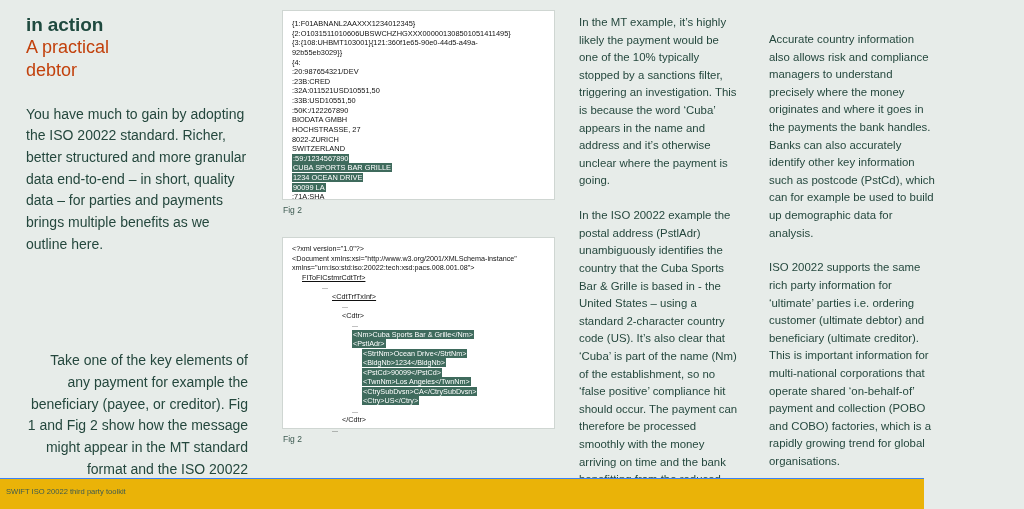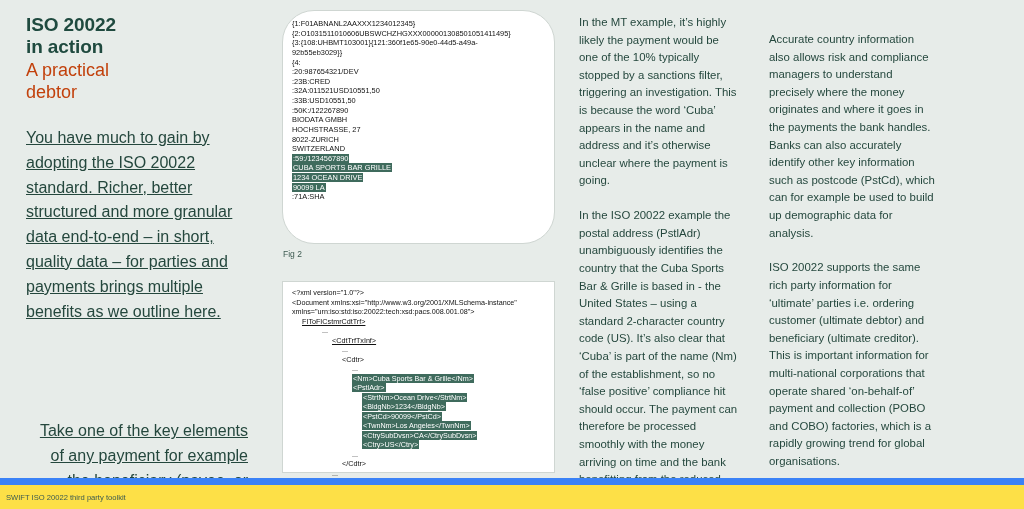--- a/index.html
+++ b/index.html
@@ -45,24 +45,23 @@
     letter-spacing: -0.1px;
   }
   .title-sub {
     font-size: 18px;
     font-weight: normal;
     color: #c2410c;
     line-height: 1.2;
     margin-top: 1px;
   }
   .para {
-    font-size: 16px;
+    font-size: 14px;
     line-height: 1.55;
     color: #24473d;
-    text-decoration: underline;
   }
   .para.lead {
     margin-top: 4px;
   }
   .para.second {
     margin-top: 95px;
     text-align: right;
   }
   
   .col-figs {
@@ -70,22 +69,21 @@
     padding: 10px 10px 0 12px;
     box-sizing: border-box;
   }
   .figbox {
     background: #ffffff;
     border: 1px solid #cfd6d2;
     box-sizing: border-box;
     padding: 8px 9px;
   }
   .fig1 {
-    height: 234px;
-    border-radius: 32px;
+    height: 190px;
   }
   .fig2 {
     height: 192px;
     margin-top: 22px;
     padding-top: 6px;
   }
   .figcap {
     font-size: 8.5px;
     color: #3d5a51;
     margin: 5px 0 0 1px;
@@ -130,44 +128,43 @@
     font-size: 11.4px;
     line-height: 1.545;
     color: #24473d;
     margin: 0 0 17px 0;
   }
   
   .footer {
     position: absolute;
     left: 0;
     bottom: 0;
-    width: 1024px;
+    width: 924px;
     height: 31px;
-    background: #fde047;
-    border-top: 7px solid #3b82f6;
+    background: #eab308;
+    border-top: 1px solid #3b82f6;
     box-sizing: border-box;
   }
   .footer-text {
     position: absolute;
     left: 6px;
     top: 8px;
     font-size: 7.6px;
     color: #3c5a51;
   }
 </style>
 </head>
 <body>
 
 <div class="page">
 
   <div class="content">
 
     <div class="col-left">
       <div class="title-block">
-        <div class="title-main">ISO 20022</div>
         <div class="title-main">in action</div>
         <div class="title-sub">A practical</div>
         <div class="title-sub">debtor</div>
       </div>
       <div class="para lead">You have much to gain by adopting the ISO 20022 standard. Richer, better structured and more granular data end-to-end – in short, quality data – for parties and payments brings multiple benefits as we outline here.</div>
       <div class="para second">Take one of the key elements of any payment for example the beneficiary (payee, or creditor). Fig 1 and Fig 2 show how the message might appear in the MT standard format and the ISO 20022 structured format respectively.</div>
     </div>
 
     <div class="col-figs">
       <div class="figbox fig1">

